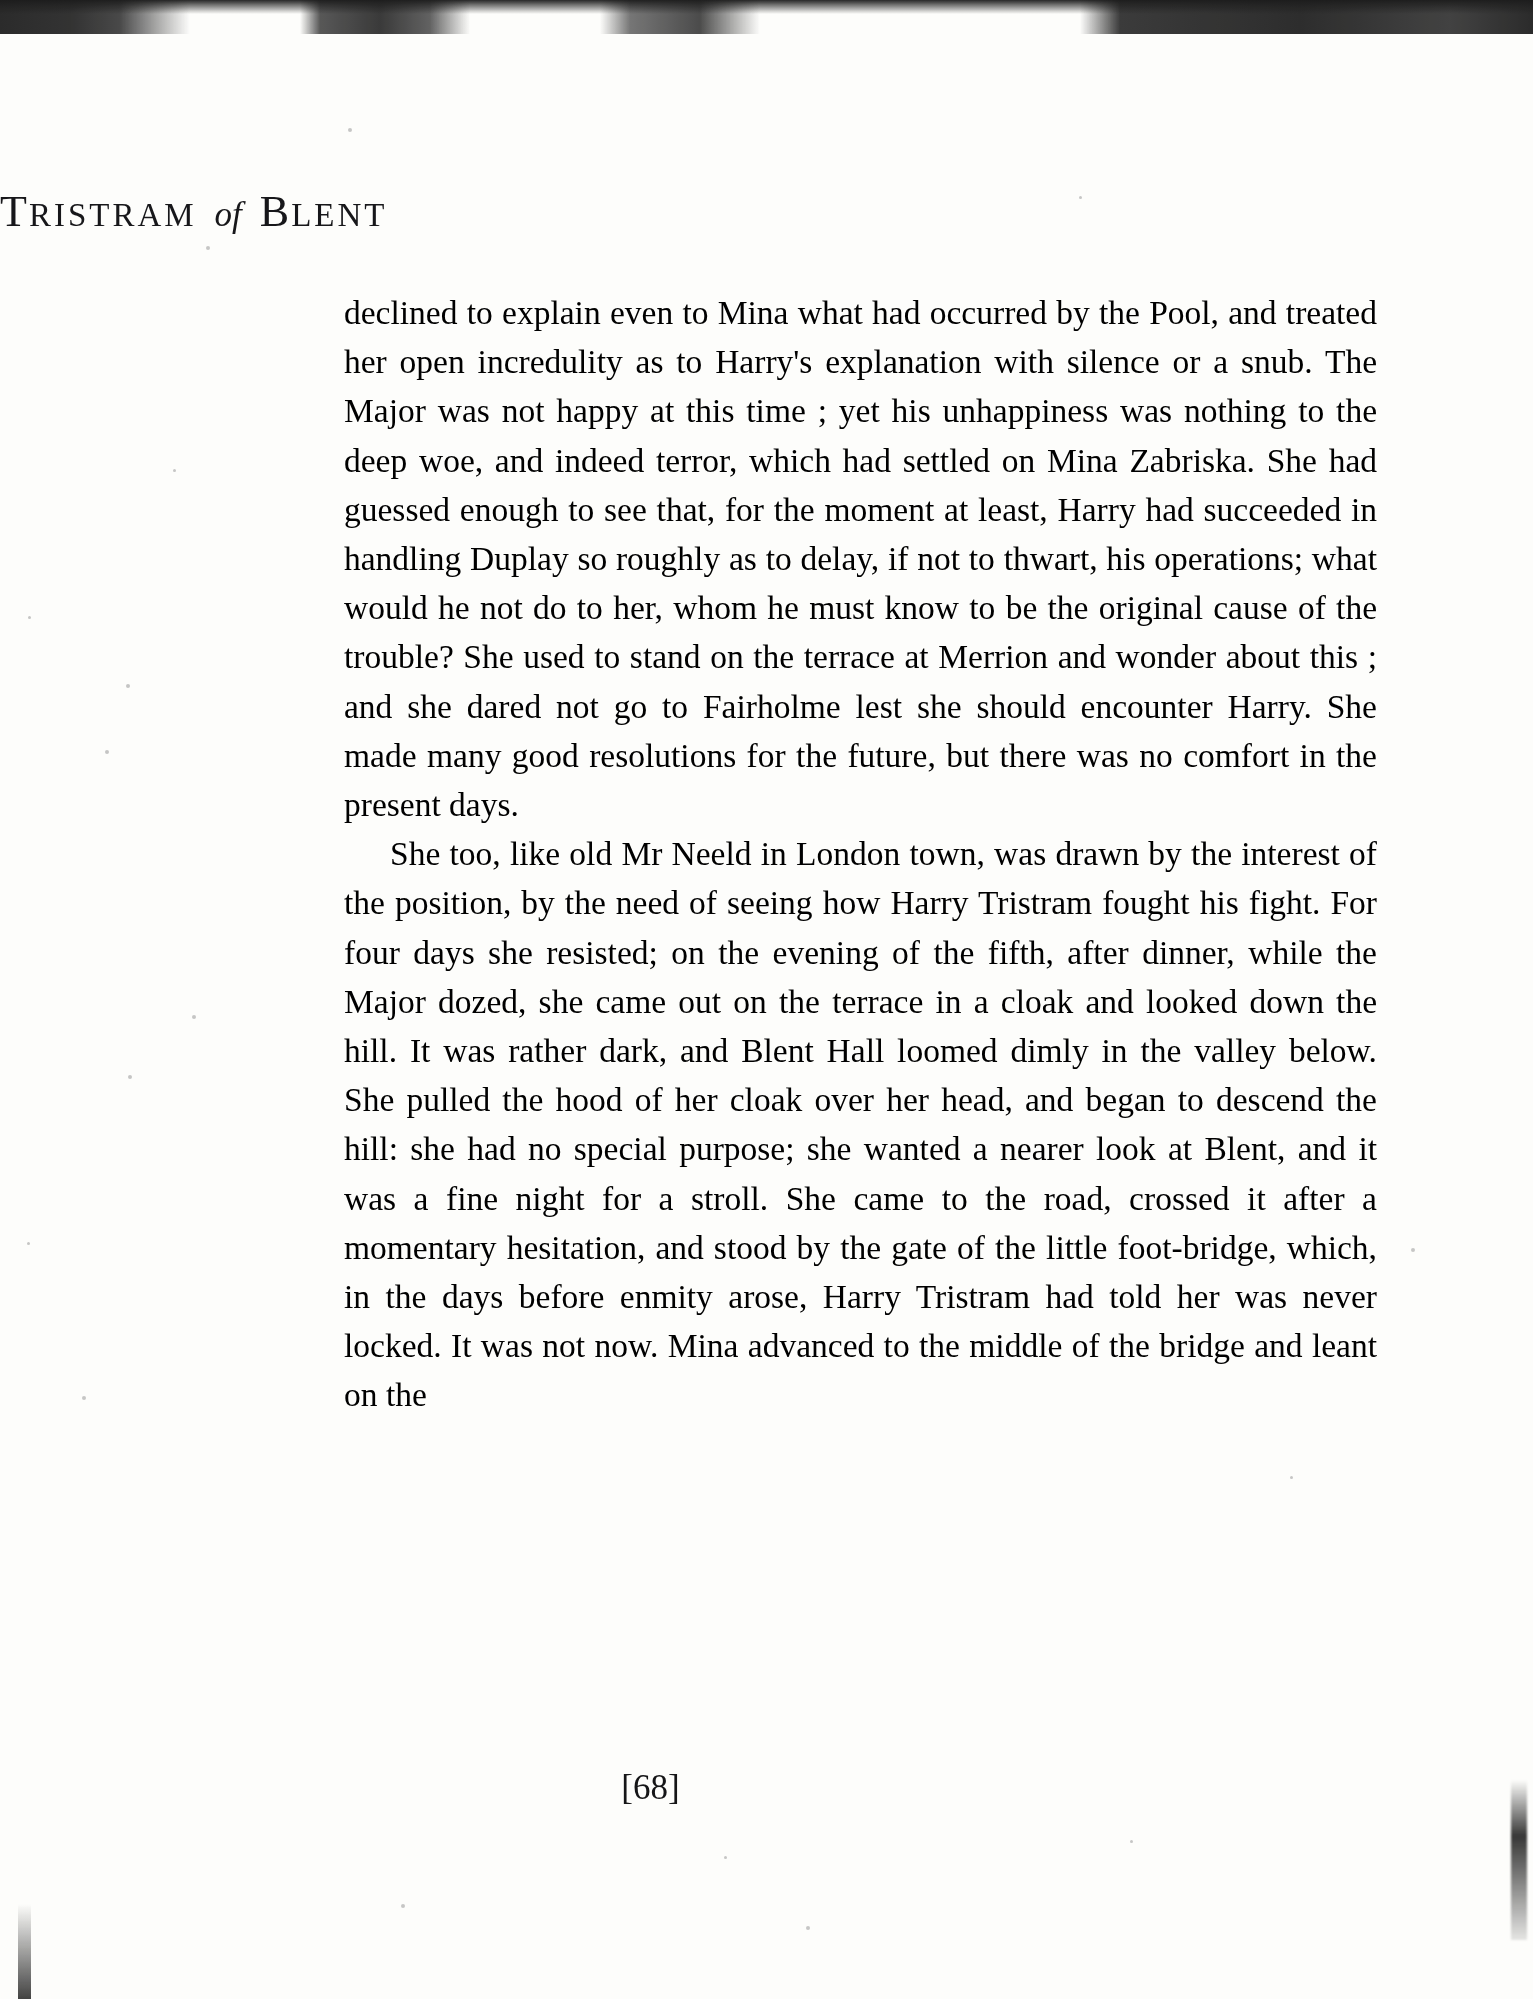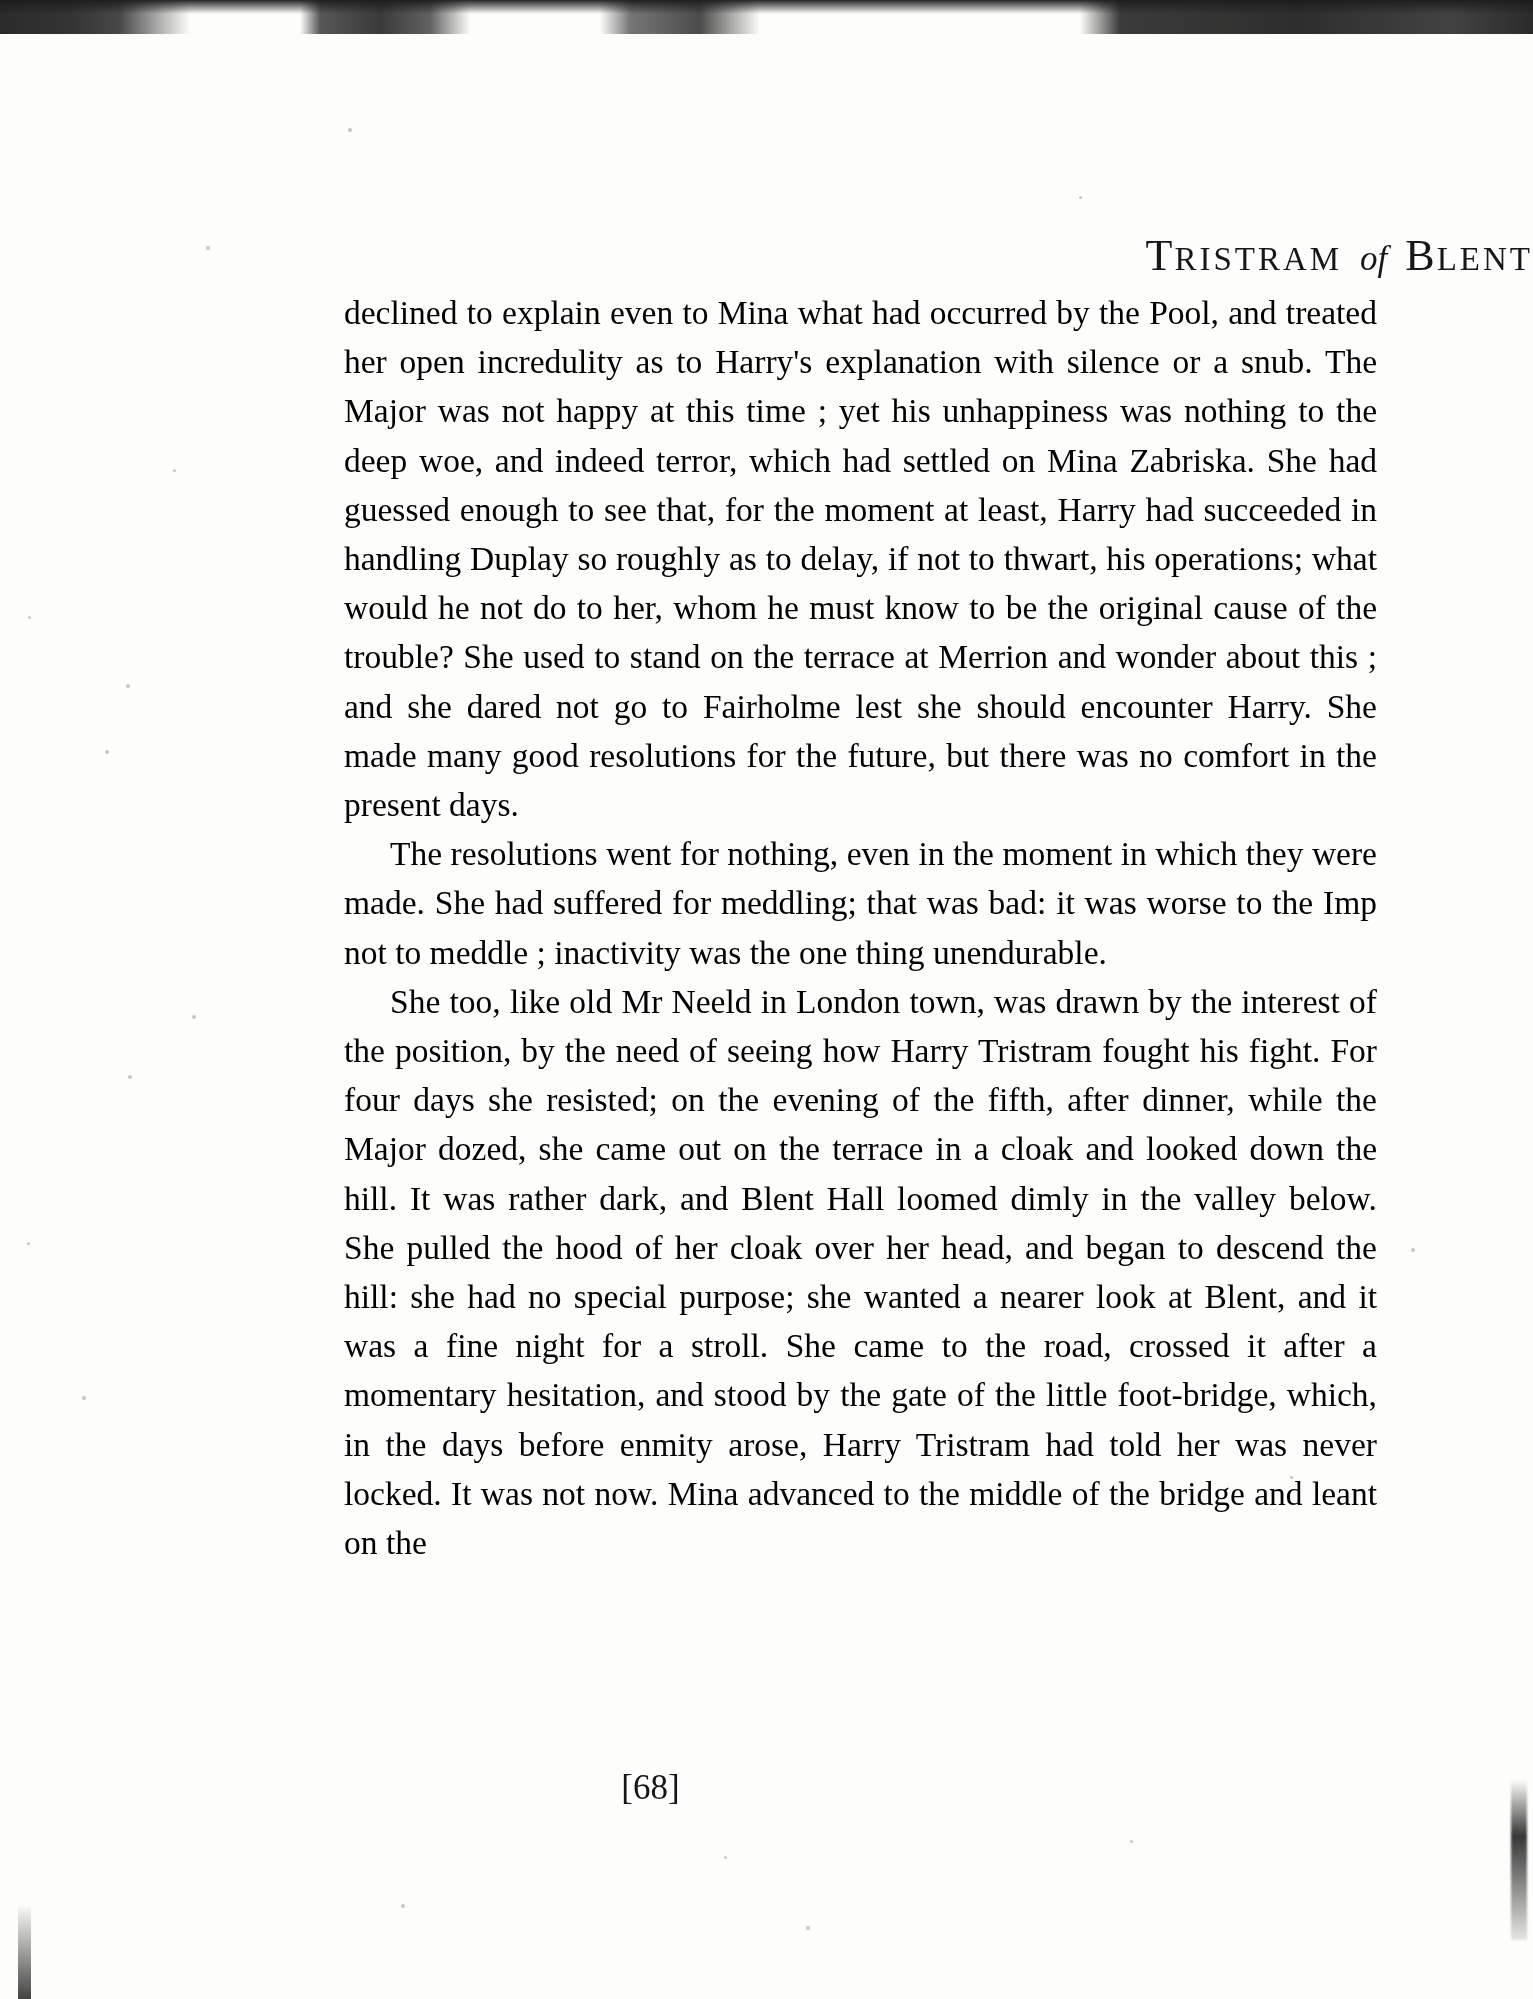--- a/index.html
+++ b/index.html
@@ -83,26 +83,25 @@
     background: #8f8f8f;
     border-radius: 50%;
   }
 
   
   .running-head {
     position: absolute;
     top: 186px;
     left: 0;
     width: 1533px;
-    text-align: right;
+    text-align: left;
     font-family: "Liberation Serif", serif;
     font-size: 40px;
     letter-spacing: 2px;
     color: #17171a;
-    margin-top: 44px;
   }
   .running-head .word {
     font-variant: small-caps;
     text-transform: none;
   }
   .running-head .cap {
     font-size: 44px;
   }
   .running-head .sc {
     font-size: 33px;
@@ -179,19 +178,18 @@
   <div class="running-head">
     <span class="word">
       <span class="cap">T</span><span class="sc">RISTRAM</span>
     </span><span class="of">of</span><span class="word">
       <span class="cap">B</span><span class="sc">LENT</span>
     </span>
   </div>
 
   <div class="textblock">
     <p>declined to explain even to Mina what had occurred by the Pool, and treated her open incredulity as to Harry's explanation with silence or a snub. The Major was not happy at this time ; yet his unhappiness was nothing to the deep woe, and indeed terror, which had settled on Mina Zabriska. She had guessed enough to see that, for the moment at least, Harry had succeeded in handling Duplay so roughly as to delay, if not to thwart, his operations; what would he not do to her, whom he must know to be the original cause of the trouble? She used to stand on the terrace at Merrion and wonder about this ; and she dared not go to Fairholme lest she should encounter Harry. She made many good resolutions for the future, but there was no comfort in the present days.</p>
-    <p class="indent">The resolutions went for nothing, even in the moment in which they were made. She had suffered for meddling; that was bad: it was worse to the Imp not to meddle ; inactivity was the one thing unendurable.</p>
     <p class="indent">She too, like old Mr Neeld in London town, was drawn by the interest of the position, by the need of seeing how Harry Tristram fought his fight. For four days she resisted; on the evening of the fifth, after dinner, while the Major dozed, she came out on the terrace in a cloak and looked down the hill. It was rather dark, and Blent Hall loomed dimly in the valley below. She pulled the hood of her cloak over her head, and began to descend the hill: she had no special purpose; she wanted a nearer look at Blent, and it was a fine night for a stroll. She came to the road, crossed it after a momentary hesitation, and stood by the gate of the little foot-bridge, which, in the days before enmity arose, Harry Tristram had told her was never locked. It was not now. Mina advanced to the middle of the bridge and leant on the</p>
   </div>
 
   <div class="folio">[68]</div>
 
 </div>
 
 </body></html>

